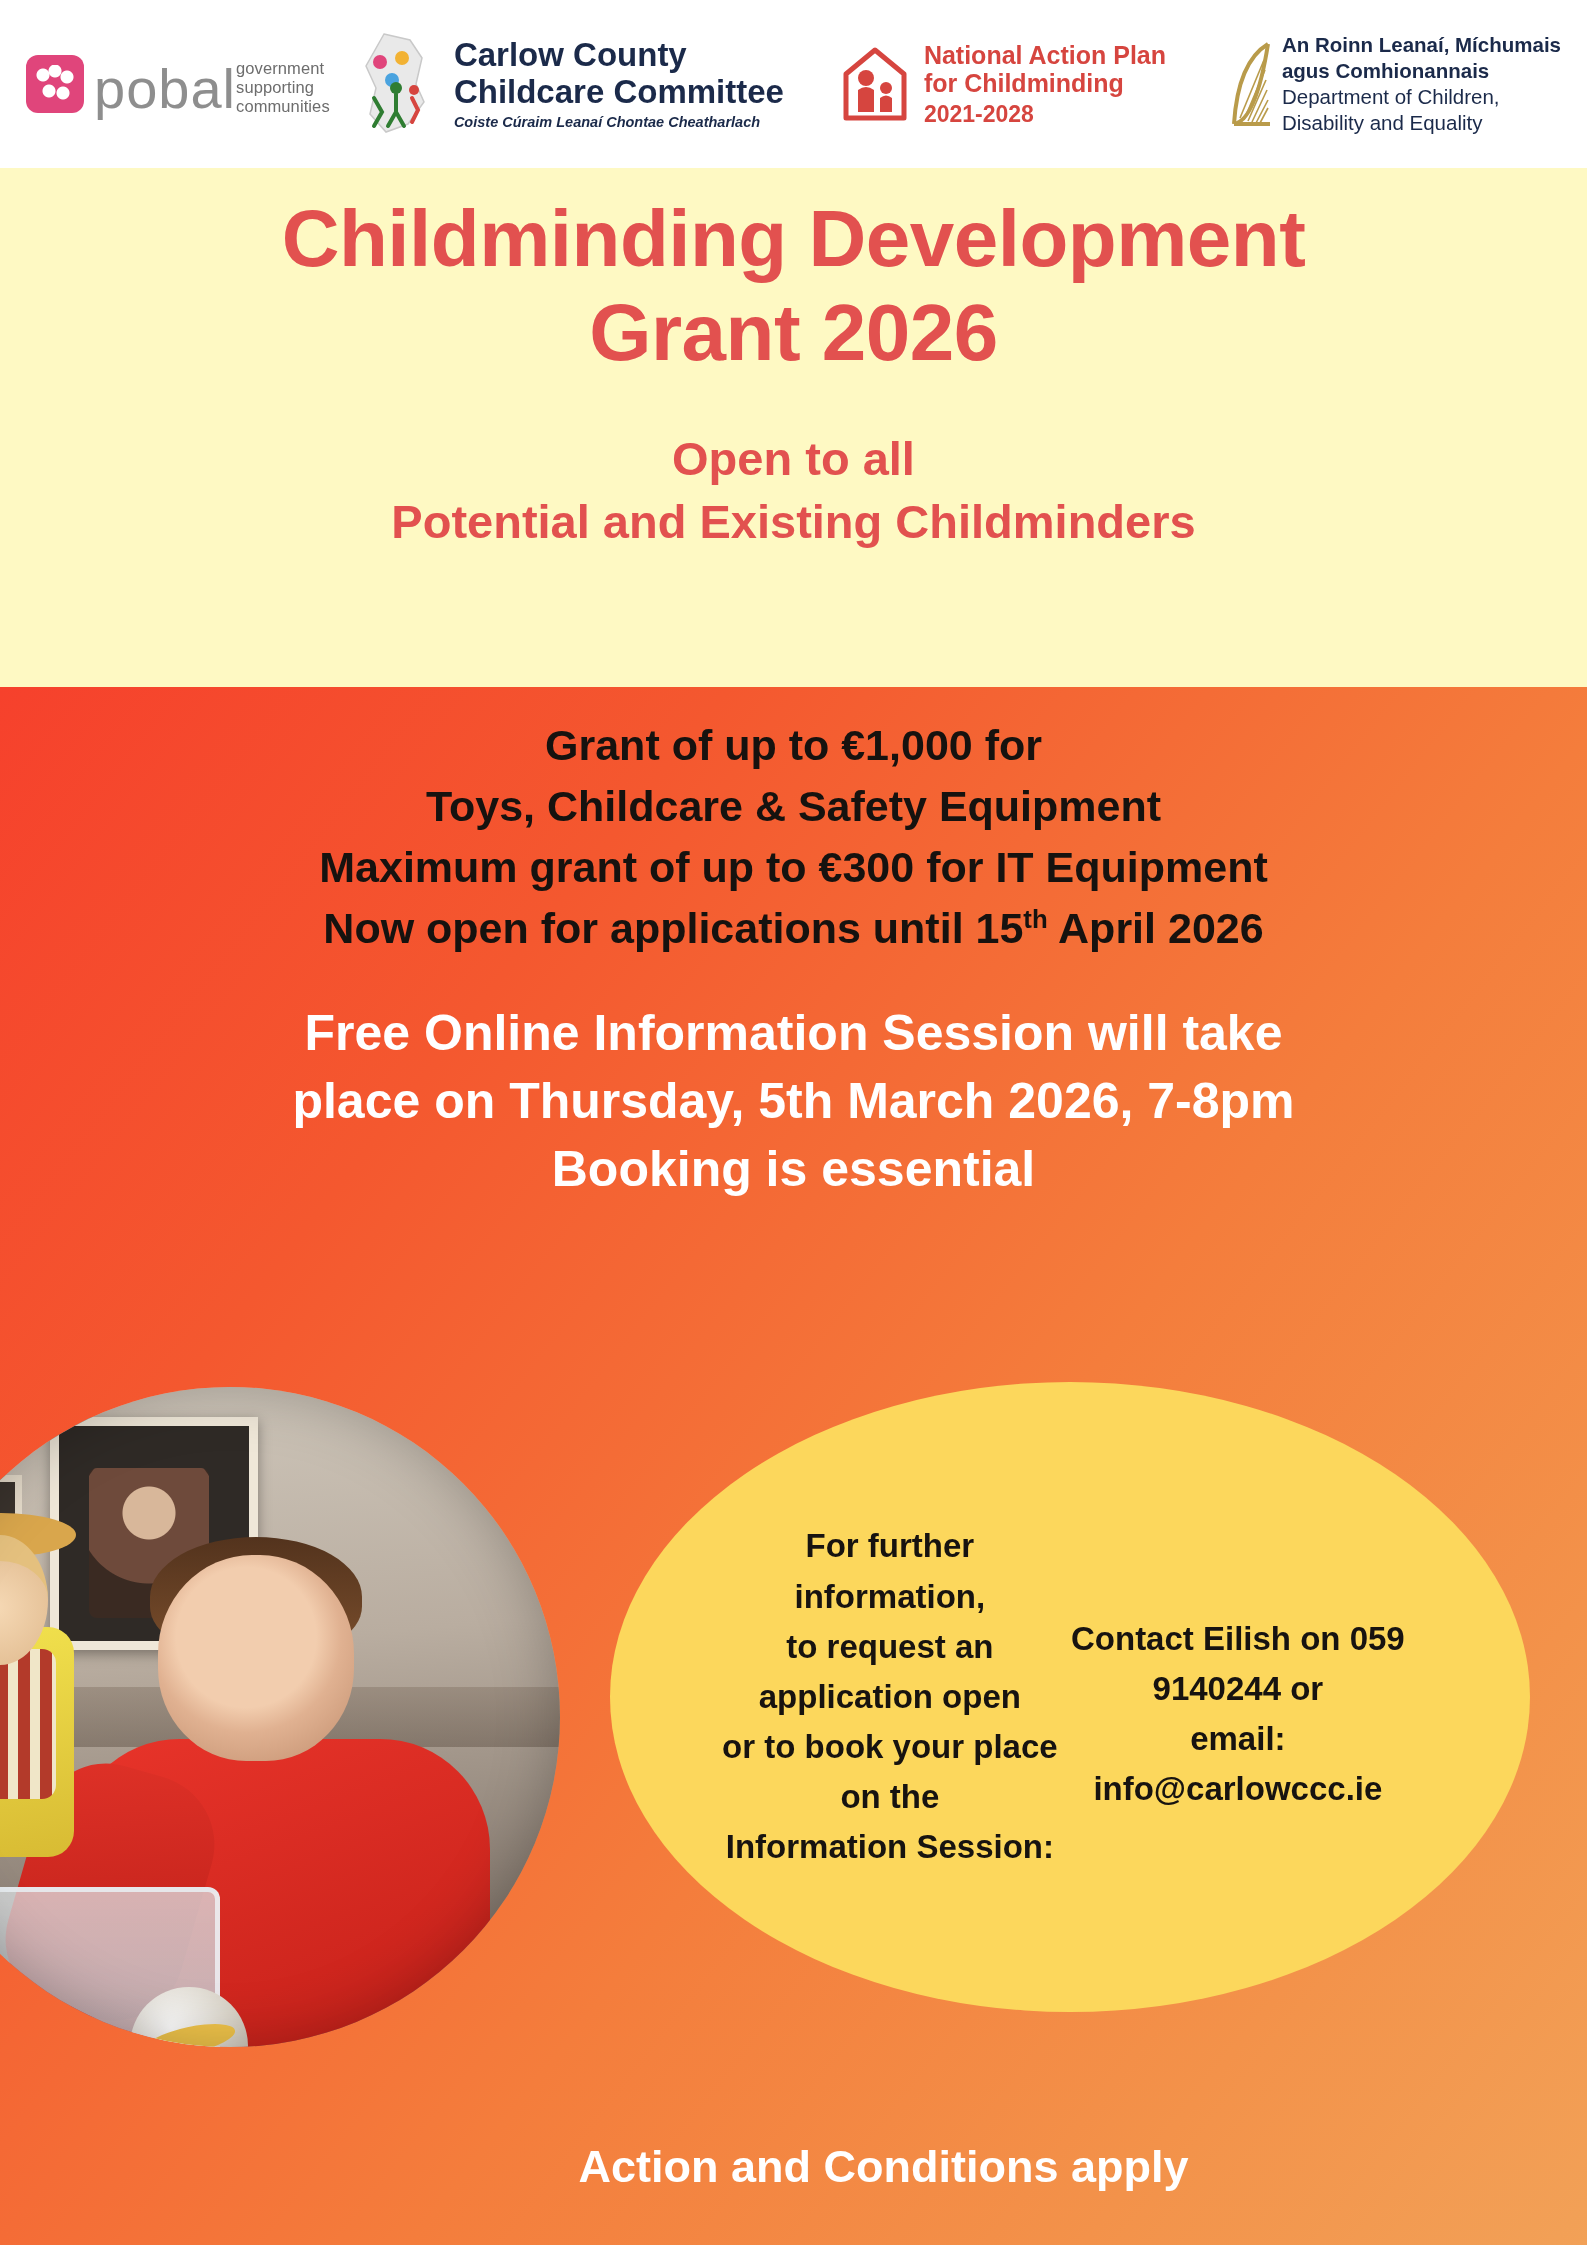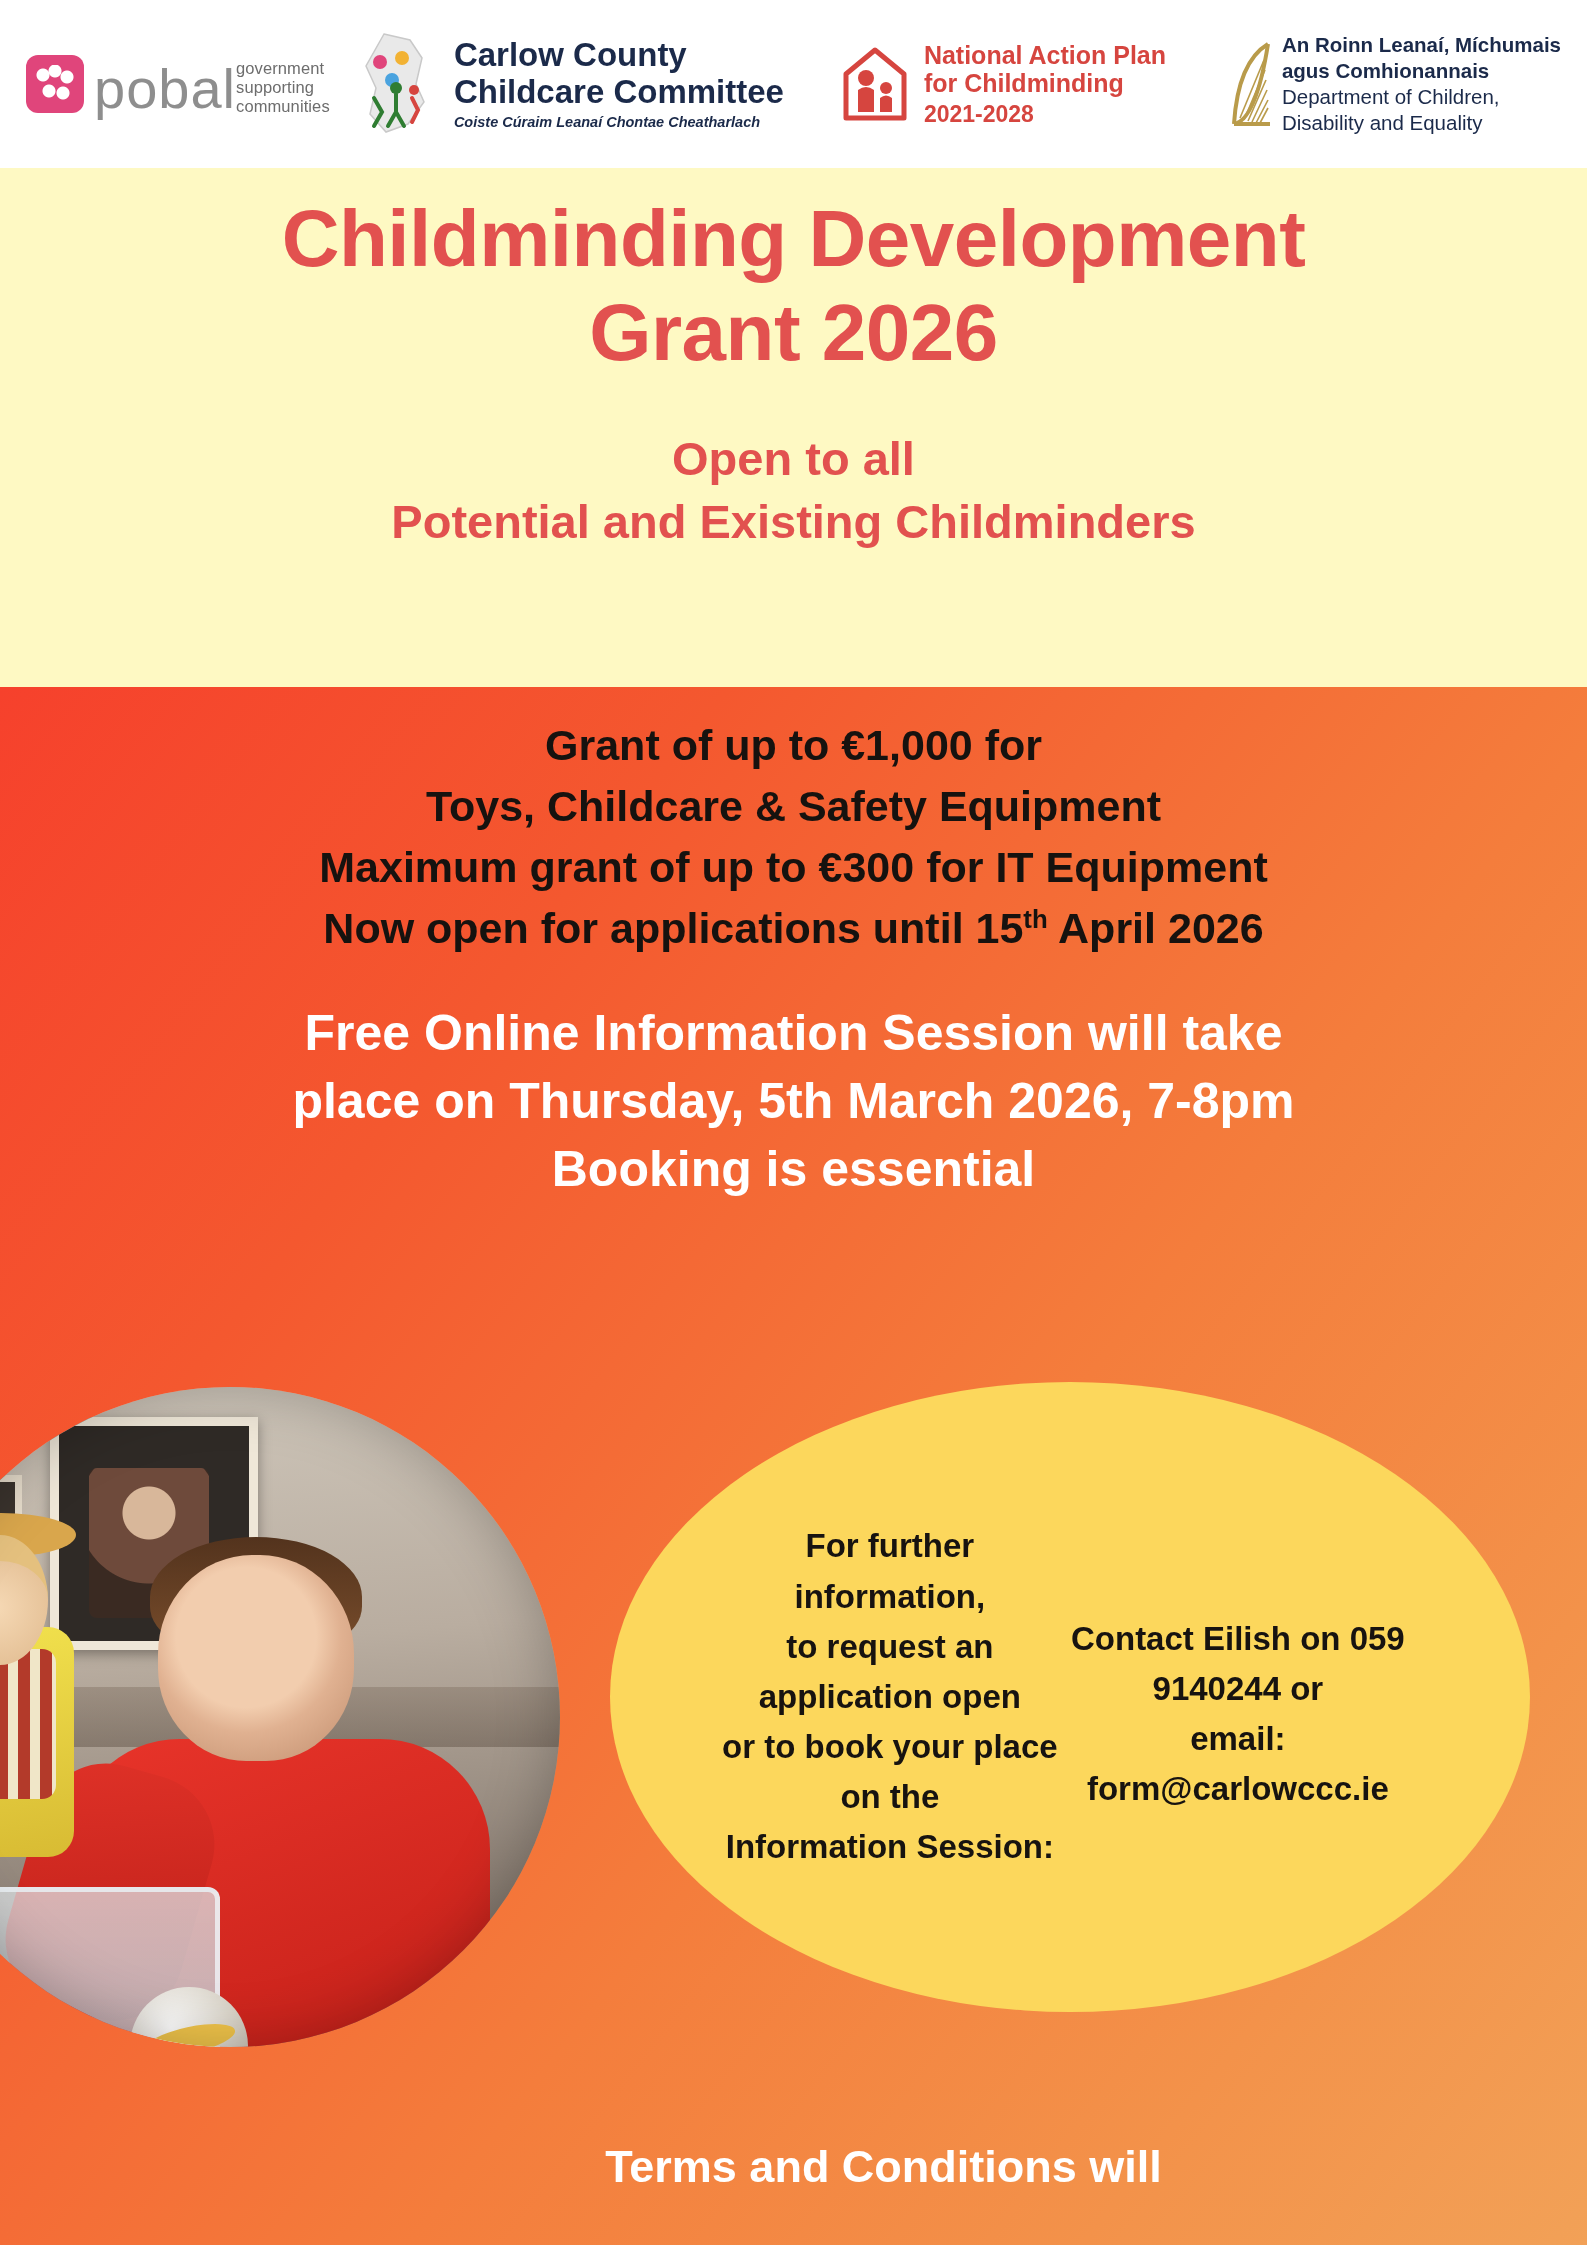--- a/index.html
+++ b/index.html
@@ -479,18 +479,18 @@
 
   <div class="contact-ellipse">
     <div class="contact-top">
       <div>For further information,</div>
       <div>to request an application open</div>
       <div>or to book your place on the</div>
       <div>Information Session:</div>
     </div>
     <div class="contact-bottom">
       <div>Contact Eilish on 059 9140244 or</div>
-      <div>email: form@carlowccc.ie</div>
-    </div>
-  </div>
-
-  <div class="terms">Terms and Conditions will</div>
+      <div>email: info@carlowccc.ie</div>
+    </div>
+  </div>
+
+  <div class="terms">Action and Conditions apply</div>
 </div>
 
 </body></html>

